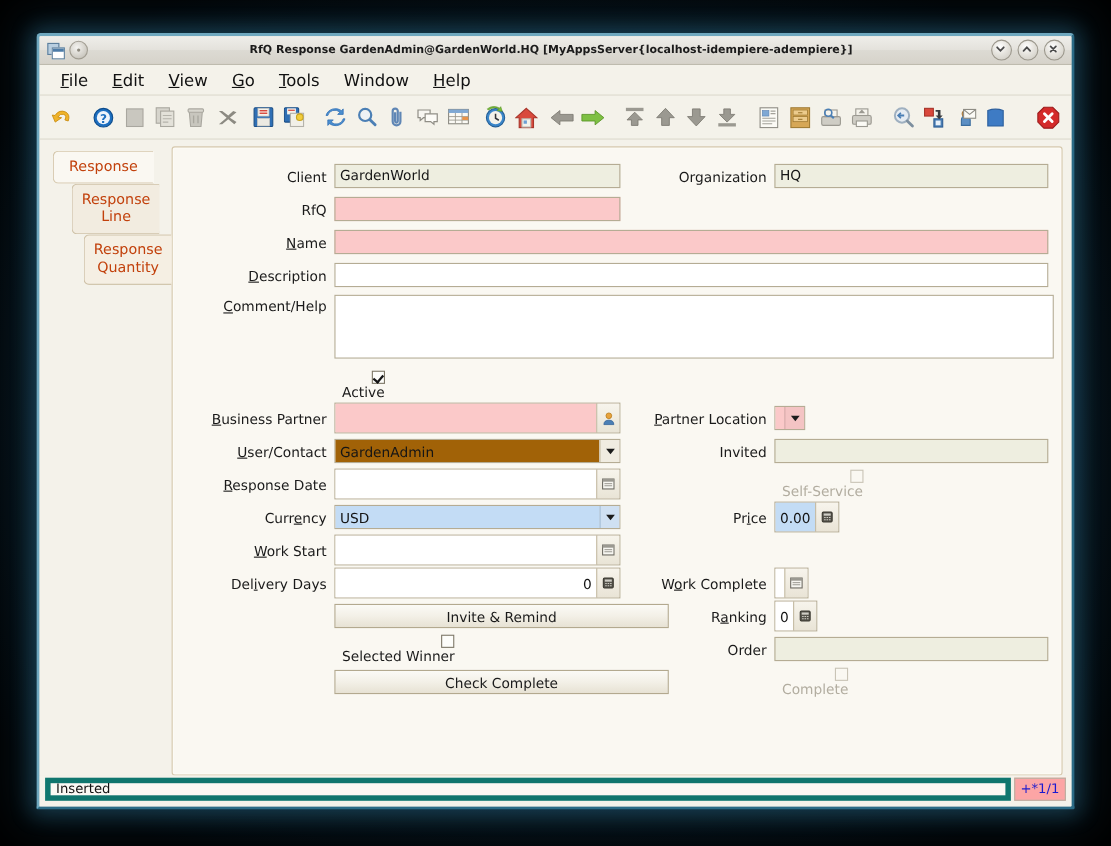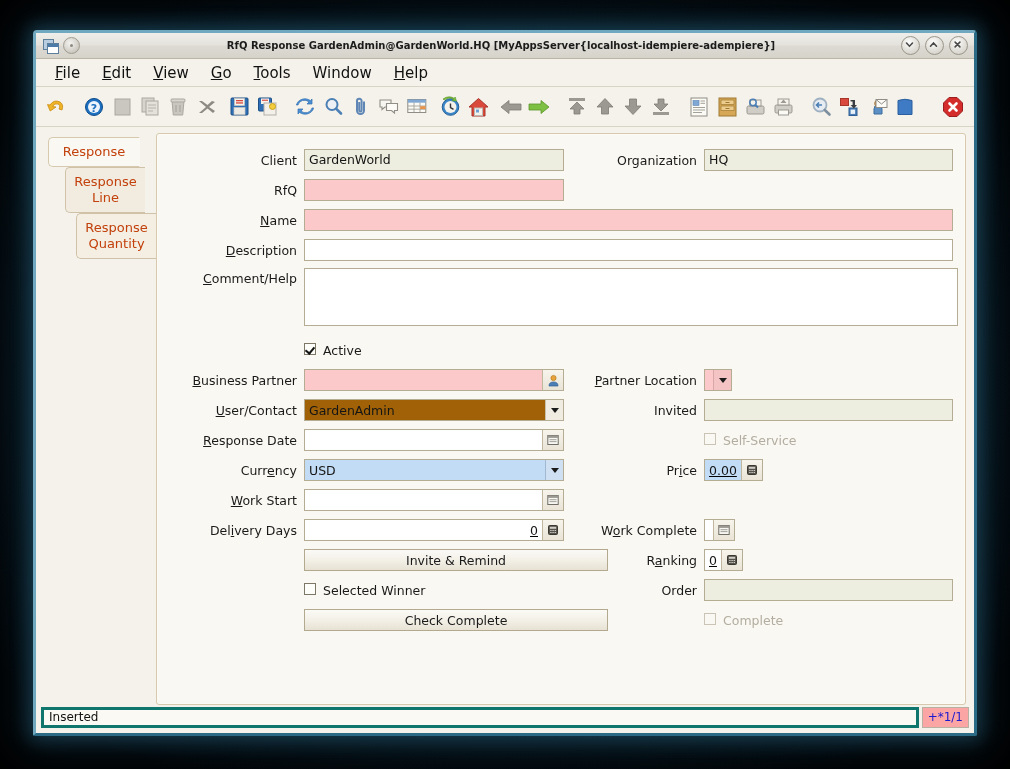--- a/index.html
+++ b/index.html
@@ -274,24 +274,23 @@
     width: 0; height: 0;
     border-left: 4px solid transparent;
     border-right: 4px solid transparent;
     border-top: 5px solid #1b1b1b;
   }
 
   
   .fgroup {
     display: flex;
     align-items: stretch;
-    height: 22px;
+    height: 28px;
     box-sizing: border-box;
     border: 1px solid #b5ac94;
-    text-decoration: underline;
   }
   .fgroup .ftext {
     flex: 1;
     background: #ffffff;
     font-size: 12.5px;
     color: #151515;
     padding: 0 4px;
     display: flex;
     align-items: center;
   }
@@ -310,21 +309,21 @@
   .ta {
     width: 654px;
     height: 58px;
     border: 1px solid #b5ac94;
     background: #fff;
     box-sizing: border-box;
     flex: none;
   }
 
   
-  .cbrow { display: flex; align-items: flex-start; }
+  .cbrow { display: flex; align-items: flex-end; flex-direction: column; }
   .cbox {
     width: 12px; height: 12px;
     border: 1px solid #7d7767;
     background: #fdfdfa;
     box-sizing: border-box;
     position: relative;
     flex: none;
     cursor: pointer;
   }
   .cbox.dim { border-color: #c9c4b6; background: #faf8f2; }
@@ -362,21 +361,21 @@
     align-items: center;
     padding: 0 5px 4px 5px;
     flex: none;
     box-sizing: border-box;
     gap: 3px;
   }
   #status-text {
     flex: 1;
     height: 21px;
     background: #faf9f4;
-    border: 3px solid #0f766e;
+    border: 5px solid #0f766e;
     font-size: 12px;
     color: #121212;
     display: flex;
     align-items: center;
     padding: 0 5px;
     box-sizing: border-box;
   }
   #status-count {
     height: 21px;
     min-width: 46px;

